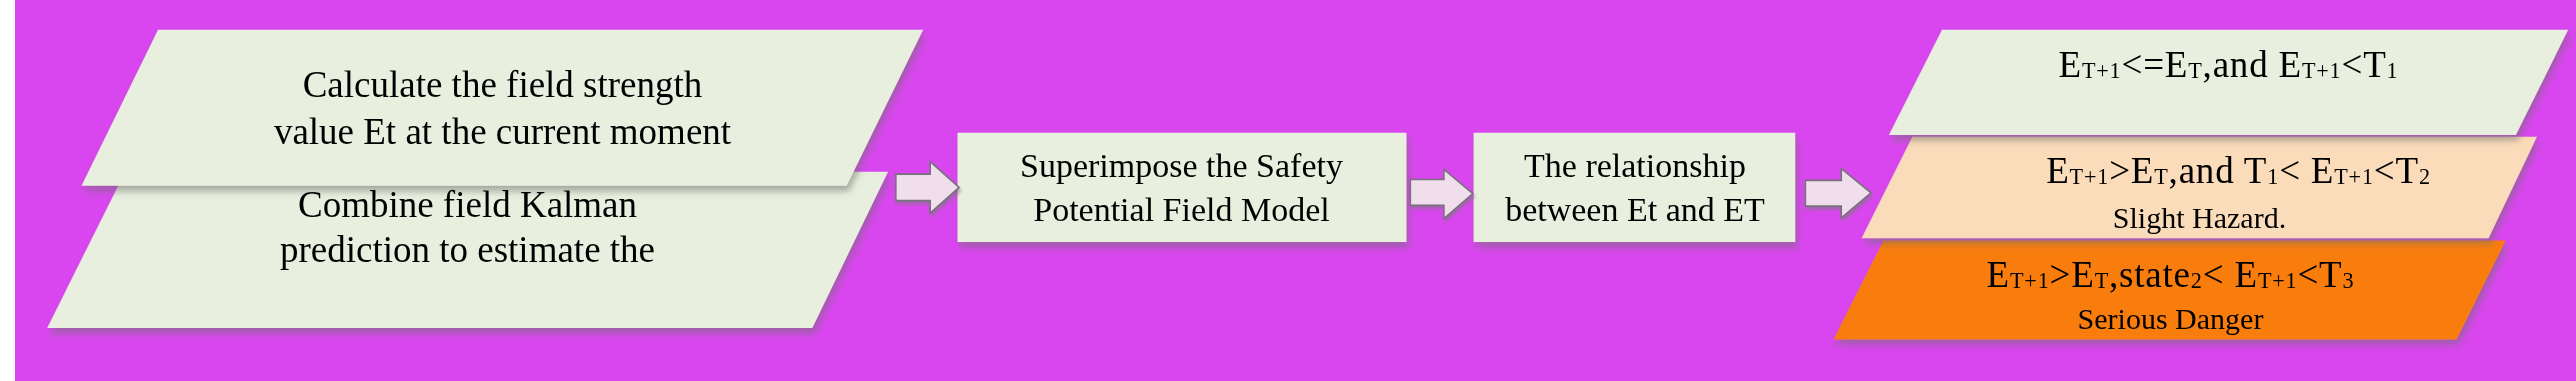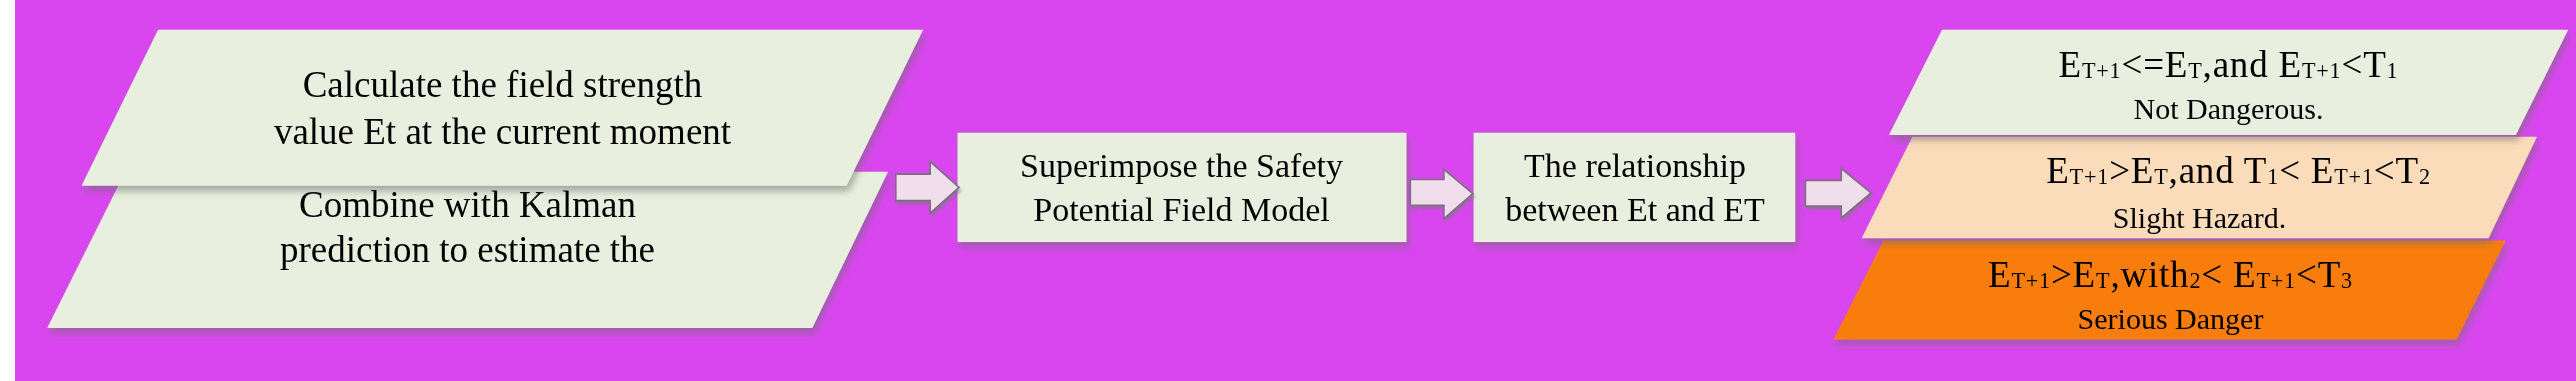--- a/index.html
+++ b/index.html
@@ -52,37 +52,36 @@
     <polygon class="arrow" points="1787,230 1830,230 1830,217 1867,248 1830,280 1830,263 1787,263" filter="url(#shadow-sm)" fill="#F0DEEC"></polygon>
     <polygon class="arrow" points="2293,231 2339,231 2339,216 2377,247 2339,279 2339,264 2293,264" filter="url(#shadow-sm)" fill="#F0DEEC"></polygon>
   </svg>
 
   <div class="txt step-text" style="left:97px;top:61px;width:781px;">
     <div>Calculate the field strength</div>
     <div>value Et at the current moment</div>
   </div>
 
   <div class="txt step-text three" style="left:62px;top:182px;width:781px;">
-    <div>Combine with Kalman</div>
+    <div>Combine field Kalman</div>
     <div>prediction to estimate the</div>
   </div>
 
   <div class="txt box-text" style="left:1459px;top:144px;width:322px;">
     <div>The relationship</div>
     <div>between Et and ET</div>
   </div>
 
   <div class="txt box-text" style="left:942px;top:144px;width:449px;">
     <div>Superimpose the Safety</div>
     <div>Potential Field Model</div>
   </div>
 
   <div class="txt formula" style="left:1901px;top:37px;width:625px;"><span>E</span><span class="sub">T+1</span><span>&lt;=E</span><span class="sub">T</span><span>,and E</span><span class="sub">T+1</span><span>&lt;T</span><span class="sub">1</span></div>
-  <div class="txt caption" style="left:1901px;top:91px;width:625px;">Not Dangerous.</div>
 
   <div class="txt formula" style="left:1911px;top:143px;width:625px;"><span>E</span><span class="sub">T+1</span><span>&gt;E</span><span class="sub">T</span><span>,and T</span><span class="sub">1</span><span>&lt; E</span><span class="sub">T+1</span><span>&lt;T</span><span class="sub">2</span></div>
   <div class="txt caption" style="left:1872px;top:200px;width:625px;">Slight Hazard.</div>
 
-  <div class="txt formula" style="left:1843px;top:247px;width:625px;"><span>E</span><span class="sub">T+1</span><span>&gt;E</span><span class="sub">T</span><span>,with</span><span class="sub">2</span><span>&lt; E</span><span class="sub">T+1</span><span>&lt;T</span><span class="sub">3</span></div>
+  <div class="txt formula" style="left:1843px;top:247px;width:625px;"><span>E</span><span class="sub">T+1</span><span>&gt;E</span><span class="sub">T</span><span>,state</span><span class="sub">2</span><span>&lt; E</span><span class="sub">T+1</span><span>&lt;T</span><span class="sub">3</span></div>
   <div class="txt caption" style="left:1843px;top:301px;width:625px;">Serious Danger</div>
 
 </div>
 
 
 </body></html>

